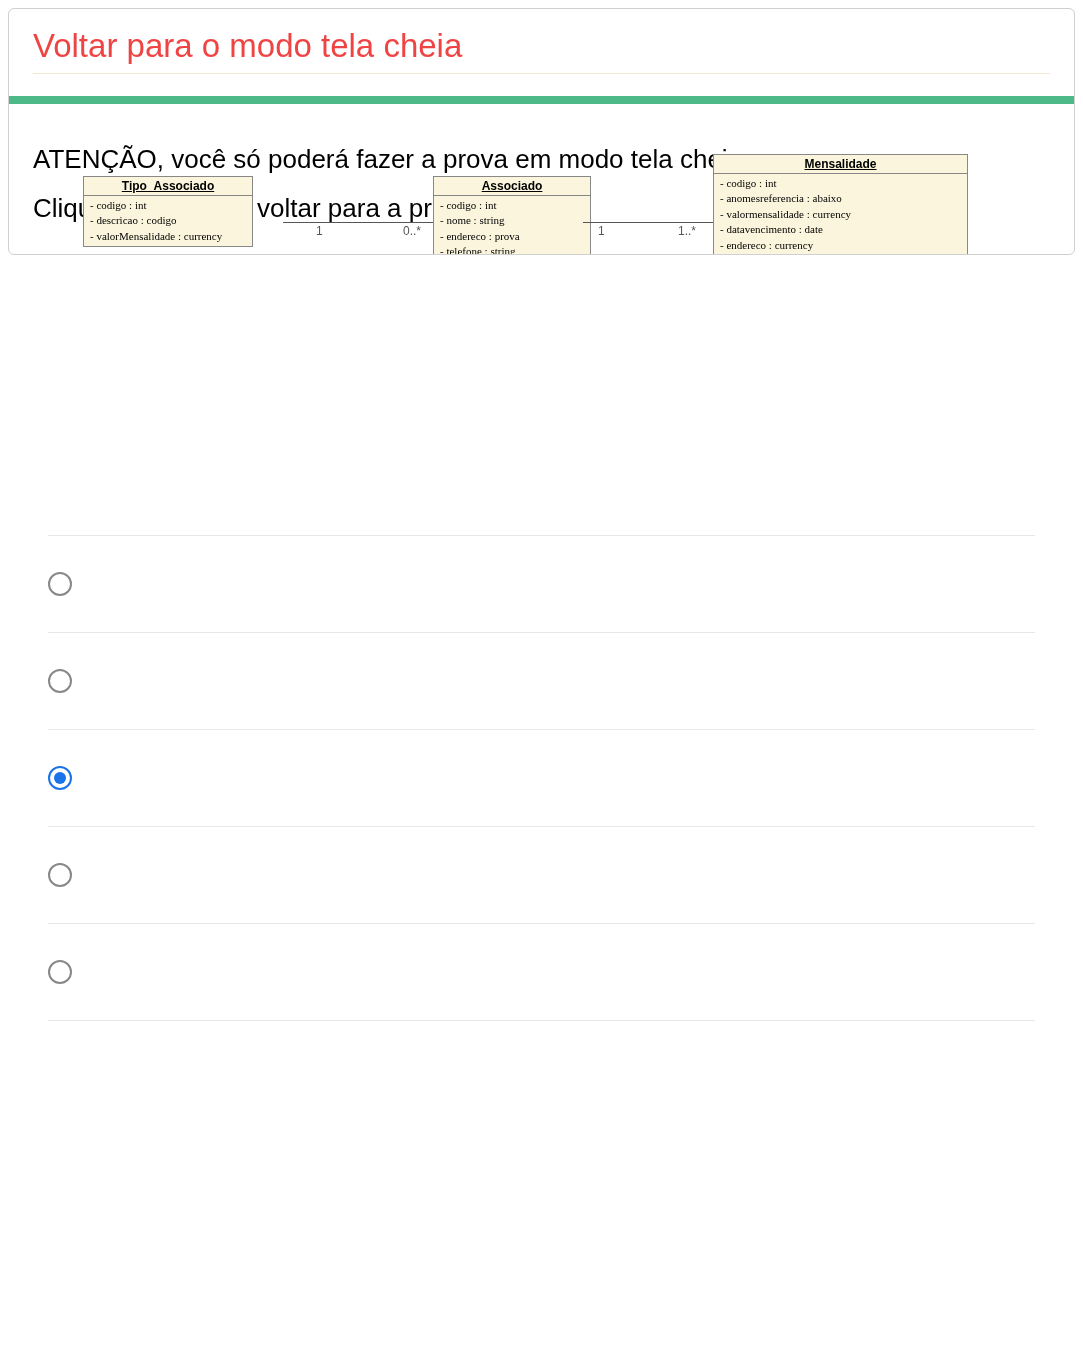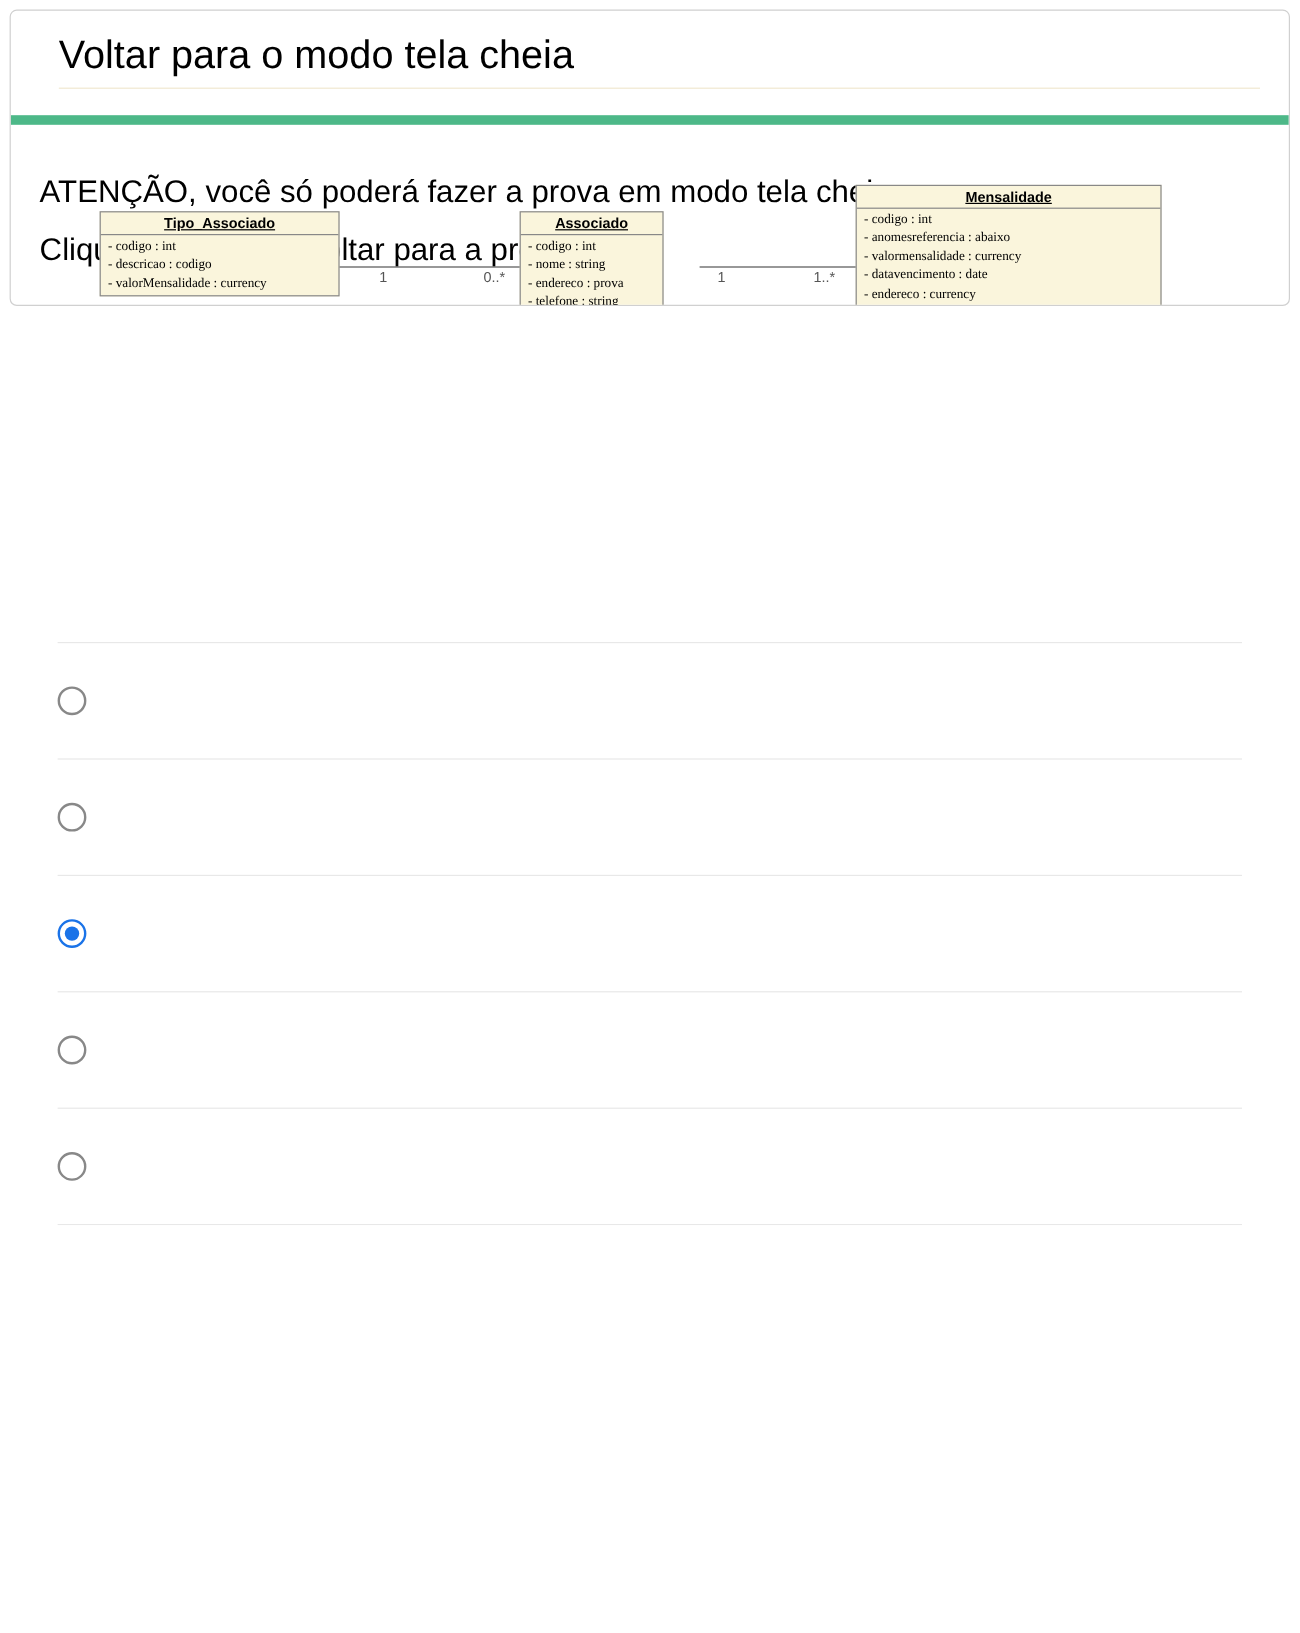--- a/index.html
+++ b/index.html
@@ -10,24 +10,23 @@
       margin: 8px;
       overflow: hidden;
       position: relative;
     }
     .card-header {
       padding: 18px 24px 10px 24px;
     }
     .card-title {
       font-size: 33px;
       font-weight: 500;
-      color: #000000;
+      color: #ef4444;
       padding-bottom: 8px;
       border-bottom: 1px solid #f0e8d0;
-      margin-left: 16px;
     }
     .green-bar {
       height: 8px;
       background: #4db888;
       margin-top: 12px;
     }
     .card-body {
       padding: 40px 24px 30px 24px;
       position: relative;
     }
@@ -63,22 +62,22 @@
       padding: 2px 6px;
       border-bottom: 1px solid #888;
       text-decoration: underline;
     }
     .uml-attrs {
       padding: 2px 6px;
       font-size: 11px;
       line-height: 1.4;
       font-family: Liberation Serif, serif;
     }
-    .box1 { left: 50px; top: 12px; width: 200px; }
-    .box2 { left: 400px; top: 12px; width: 120px; }
+    .box1 { left: 50px; top: 12px; width: 170px; }
+    .box2 { left: 400px; top: 12px; width: 158px; }
     .box3 { left: 680px; top: -10px; width: 255px; }
     .line {
       position: absolute;
       border-top: 1px solid #555;
       top: 58px;
     }
     .line1 { left: 250px; width: 150px; }
     .line2 { left: 550px; width: 130px; }
     .mult {
       position: absolute;

